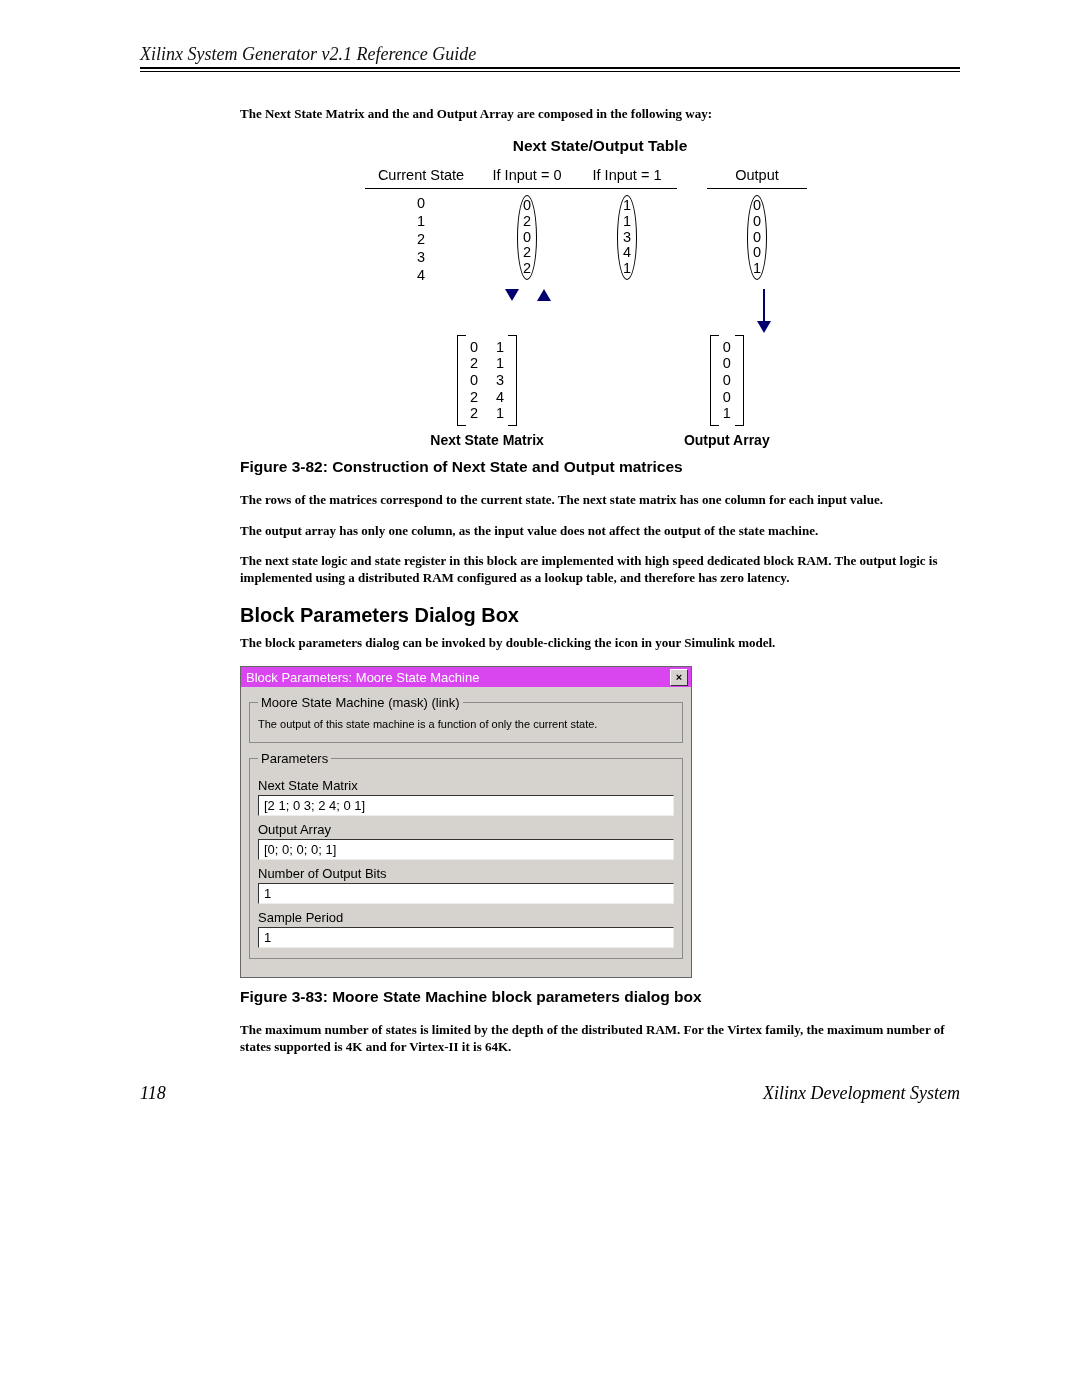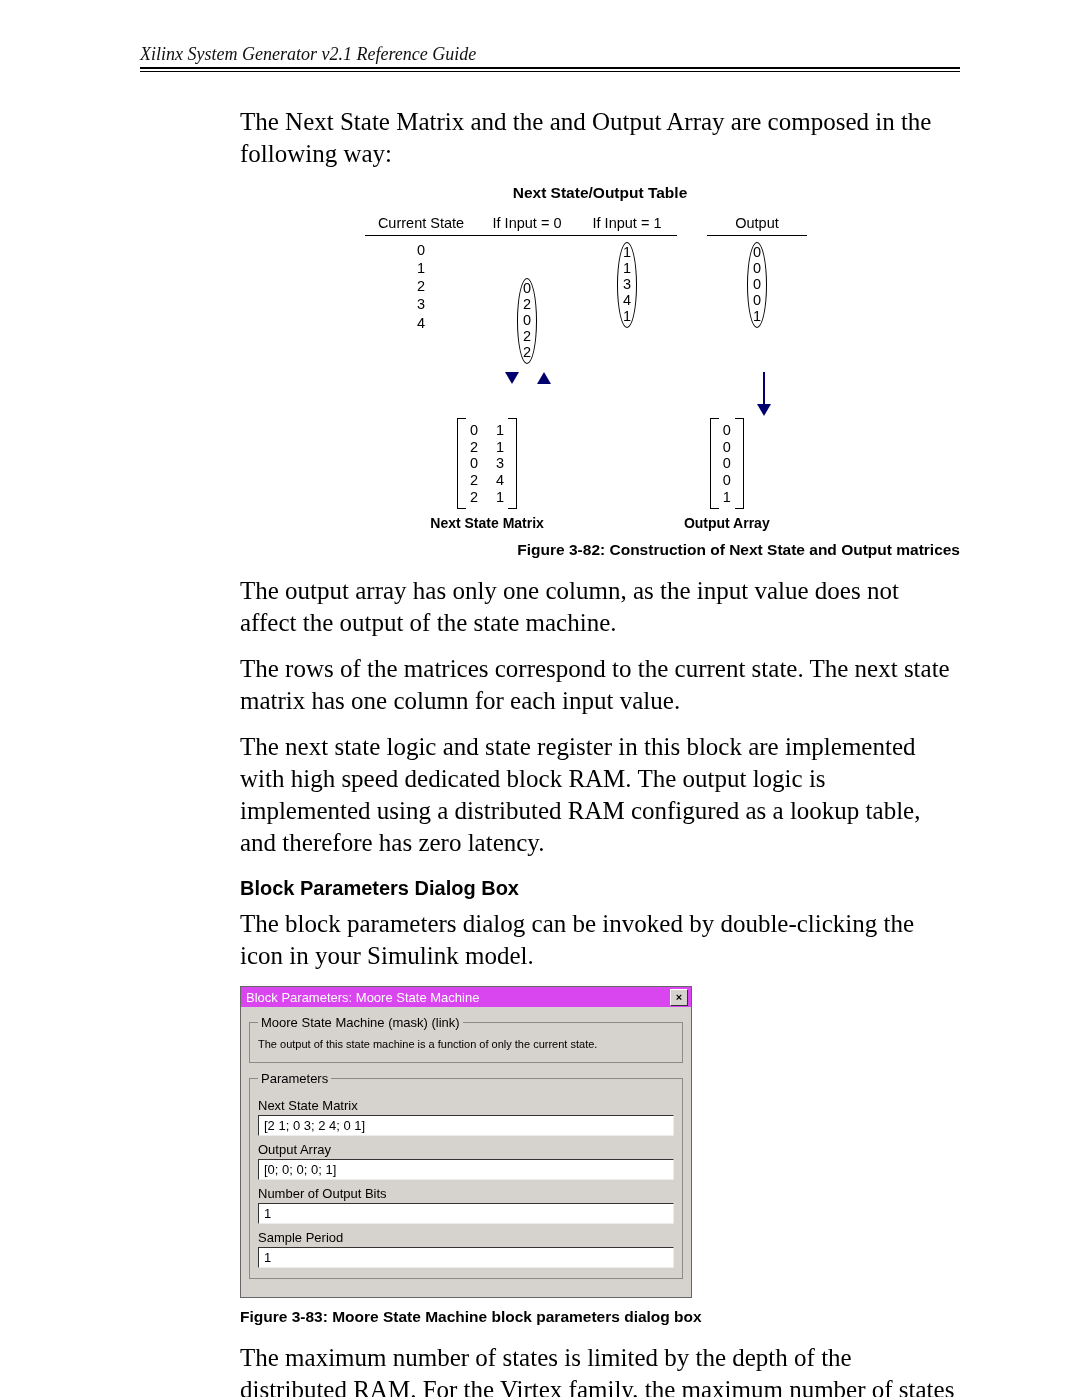--- a/index.html
+++ b/index.html
@@ -36,36 +36,37 @@
   .hr2 {
     border: none;
     border-top: 1px solid #000;
     margin-top: 0;
     margin-bottom: 34px;
   }
   .content-indent {
     margin-left: 100px;
   }
   .body-text {
-    font-size: 25px;
+    font-size: 13px;
     line-height: 1.28;
     margin: 0 0 14px 0;
+    font-weight: bold;
   }
   .center-title {
     font-family: Arial, Helvetica, sans-serif;
     font-weight: bold;
     font-size: 15.5px;
     text-align: center;
     margin: 4px 0 8px 0;
   }
   .figure-caption {
     font-family: Arial, Helvetica, sans-serif;
     font-weight: bold;
     font-size: 15.5px;
-    text-align: right;
+    text-align: left;
     margin: 10px 0 16px 0;
   }
   h3.section {
     font-family: Arial, Helvetica, sans-serif;
     font-weight: bold;
     font-size: 20px;
     margin: 18px 0 8px 0;
   }
   .footer {
     display: flex;
@@ -113,21 +114,21 @@
   .d82-vals {
     padding-top: 6px;
     display: flex;
     flex-direction: column;
     align-items: center;
     line-height: 1.2;
     height: 90px;
     justify-content: space-between;
   }
   .d82-col.curr { width: 112px; }
-  .d82-col.in0  { width: 100px; gap: 36px; }
+  .d82-col.in0  { width: 100px; }
   .d82-col.in1  { width: 100px; }
   .d82-col.out  { width: 100px; }
   .oval {
     border: 1px solid #000;
     border-radius: 50% / 50%;
     padding: 2px 3px;
     display: inline-flex;
     flex-direction: column;
     align-items: center;
     line-height: 1.1;
@@ -383,22 +384,22 @@
             </div>
             <div class="bracket right"></div>
           </div>
           <div class="matlabel">Output Array</div>
         </div>
       </div>
     </div>
 
     <div class="figure-caption">Figure 3-82:   Construction of Next State and Output matrices</div>
 
+    <p class="body-text">The rows of the matrices correspond to the current state.  The next state matrix has one column for each input value.</p>
     <p class="body-text">The output array has only one column, as the input value does not affect the output of the state machine.</p>
-    <p class="body-text">The rows of the matrices correspond to the current state.  The next state matrix has one column for each input value.</p>
     <p class="body-text">The next state logic and state register in this block are implemented with high speed dedicated block RAM.  The output logic is implemented using a distributed RAM configured as a lookup table, and therefore has zero latency.</p>
 
     <h3 class="section">Block Parameters Dialog Box</h3>
 
     <p class="body-text">The block parameters dialog can be invoked by double-clicking the icon in your Simulink model.</p>
 
     <div class="dialog">
       <div class="titlebar">
         <span>Block Parameters: Moore State Machine</span>
         <span class="close-btn">×</span>

